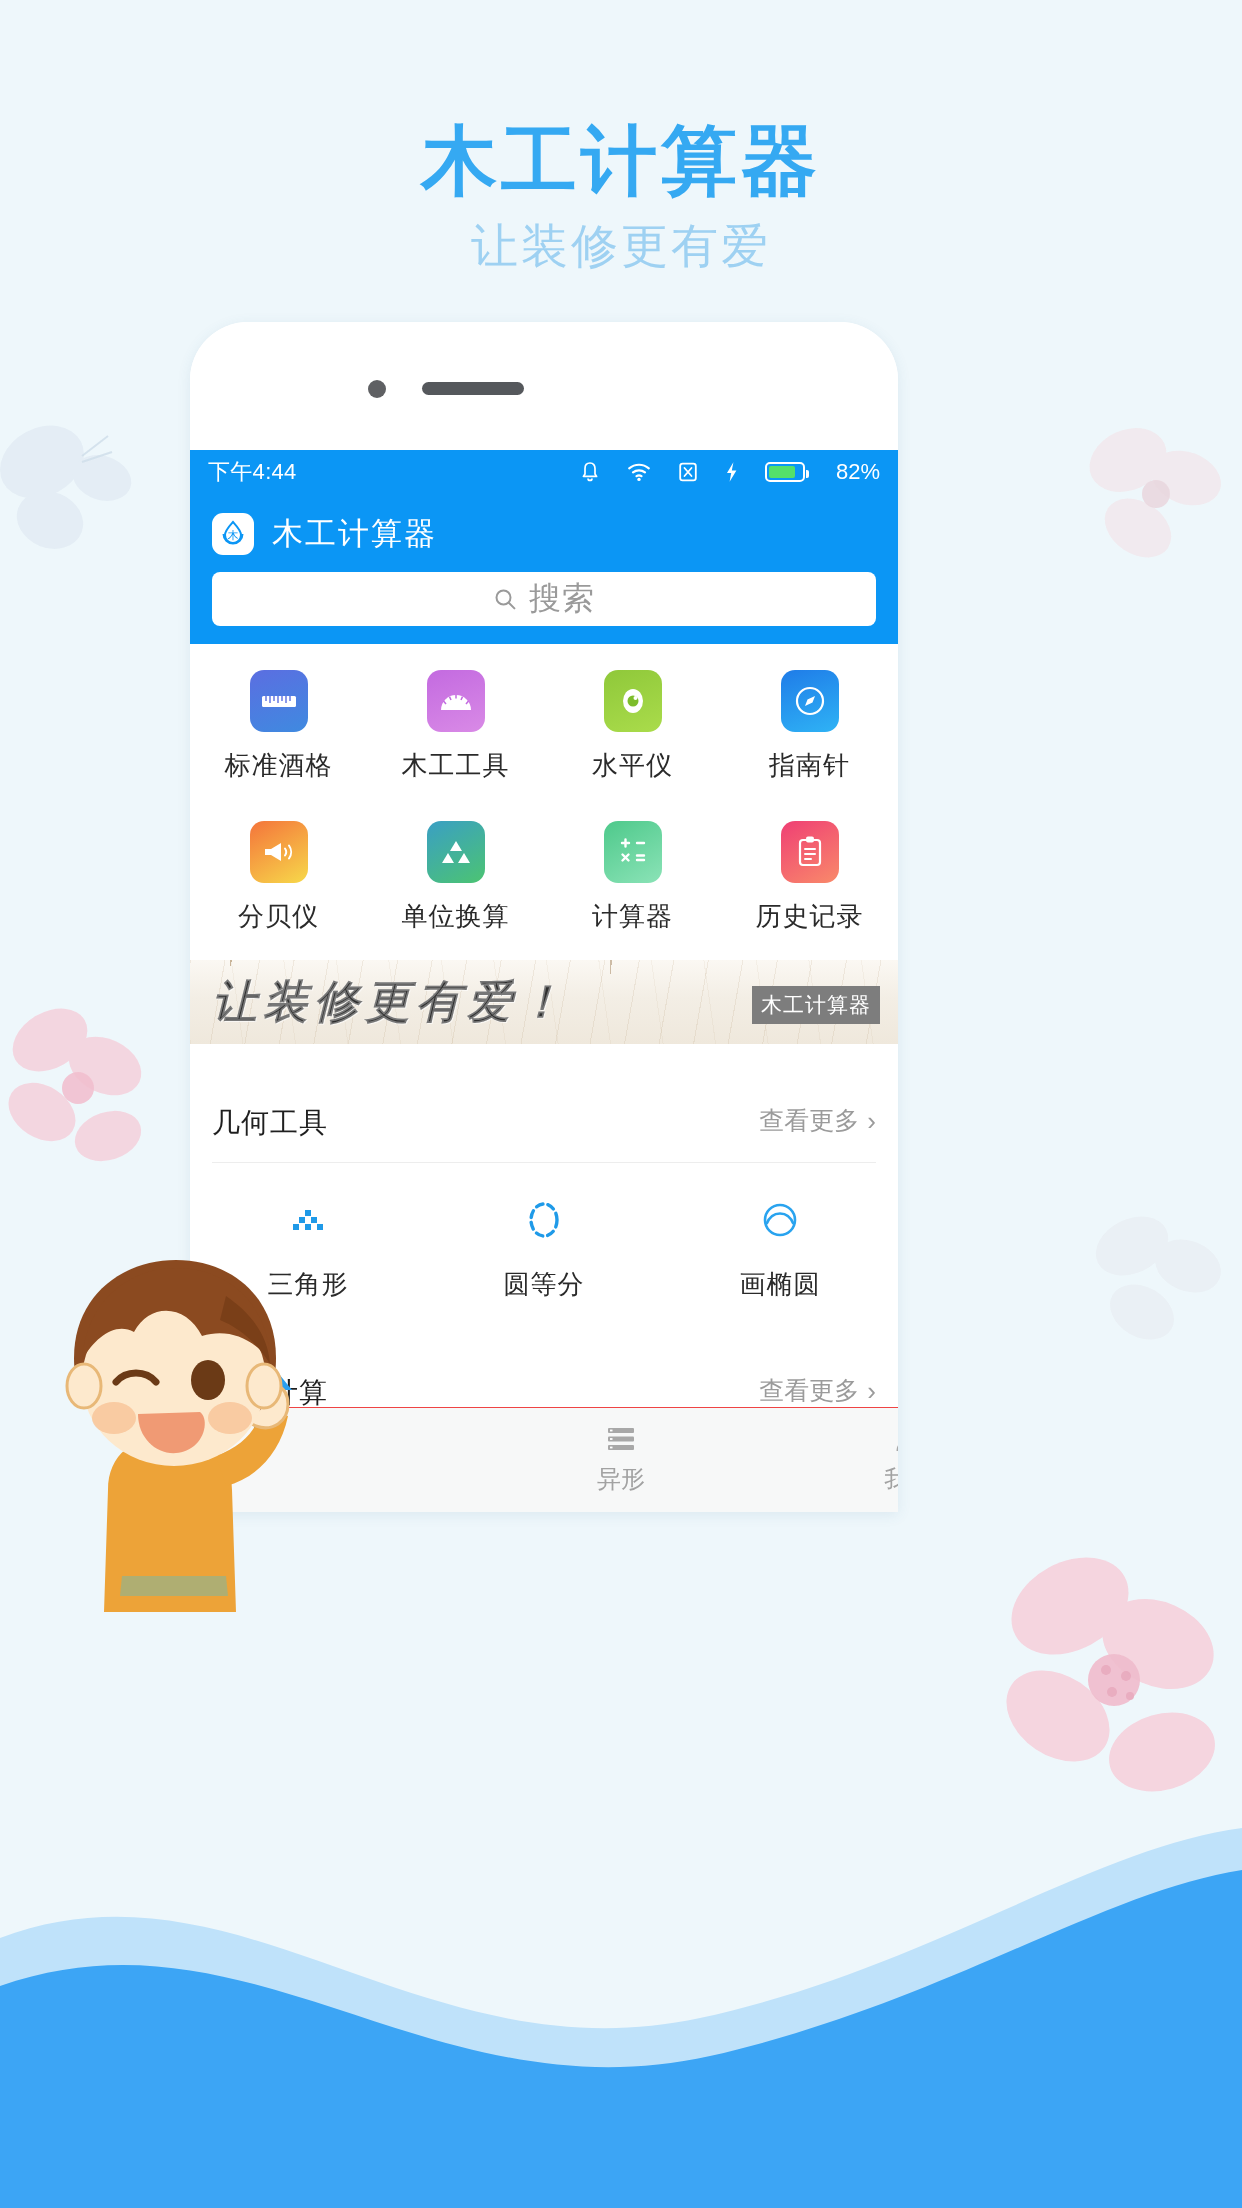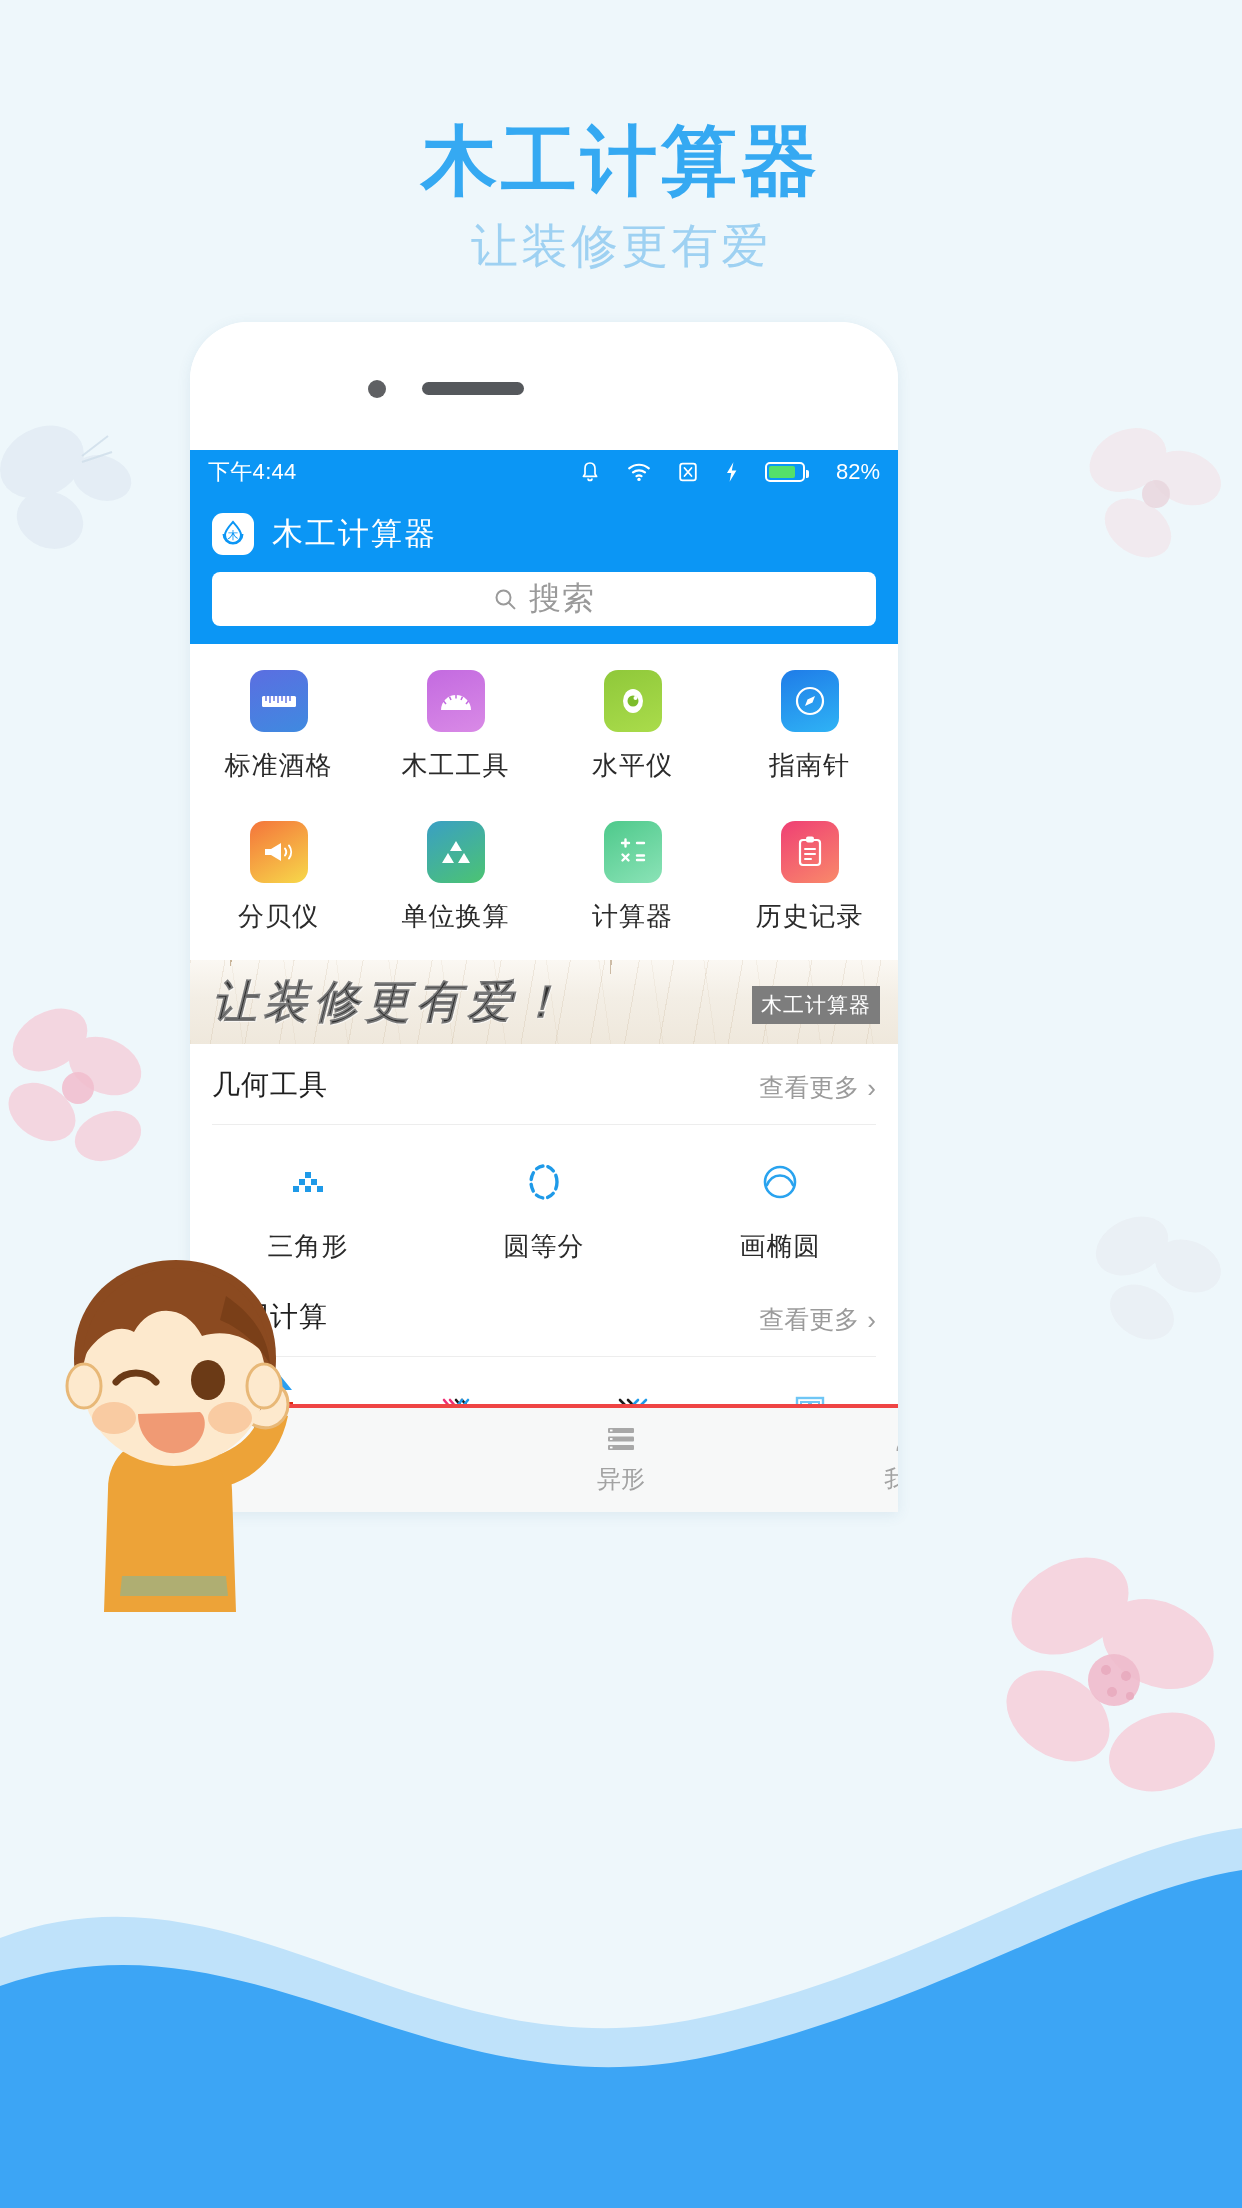--- a/index.html
+++ b/index.html
@@ -103,30 +103,30 @@
     text-shadow:1px 1px 0 rgba(255,255,255,.6);
     -webkit-text-stroke:0.6px rgba(255,255,255,.35);
   }
   .banner-tag{
     position:absolute;right:18px;top:26px;background:#7d7d7d;color:#fff;
     font-size:21px;padding:5px 9px;letter-spacing:1px;
   }
 
   
   .section{
-    display:flex;align-items:flex-end;padding:22px 22px 20px 22px;
+    display:flex;align-items:flex-start;padding:22px 22px 20px 22px;margin-top:38px;
   }
   .section-title{font-size:28px;color:#1f1f1f;letter-spacing:1px;}
   .section-more{margin-left:auto;display:flex;align-items:center;gap:8px;color:#9b9b9b;font-size:25px;}
   .chev{font-size:26px;line-height:1;}
 
   
   .bottomnav{
     position:absolute;left:0;bottom:0;width:862px;height:104px;background:#f7f8f8;
-    border-top:4px solid #ef4444;display:flex;align-items:center;
+    border-top:1px solid #ef4444;display:flex;align-items:center;
   }
   .navitem{flex:1;display:flex;flex-direction:column;align-items:center;gap:10px;}
   .navlabel{font-size:24px;color:#a2a2a2;}
 
   
   .mascot{position:absolute;left:18px;bottom:112px;z-index:20;}
 </style>
 </head>
 <body>
 

